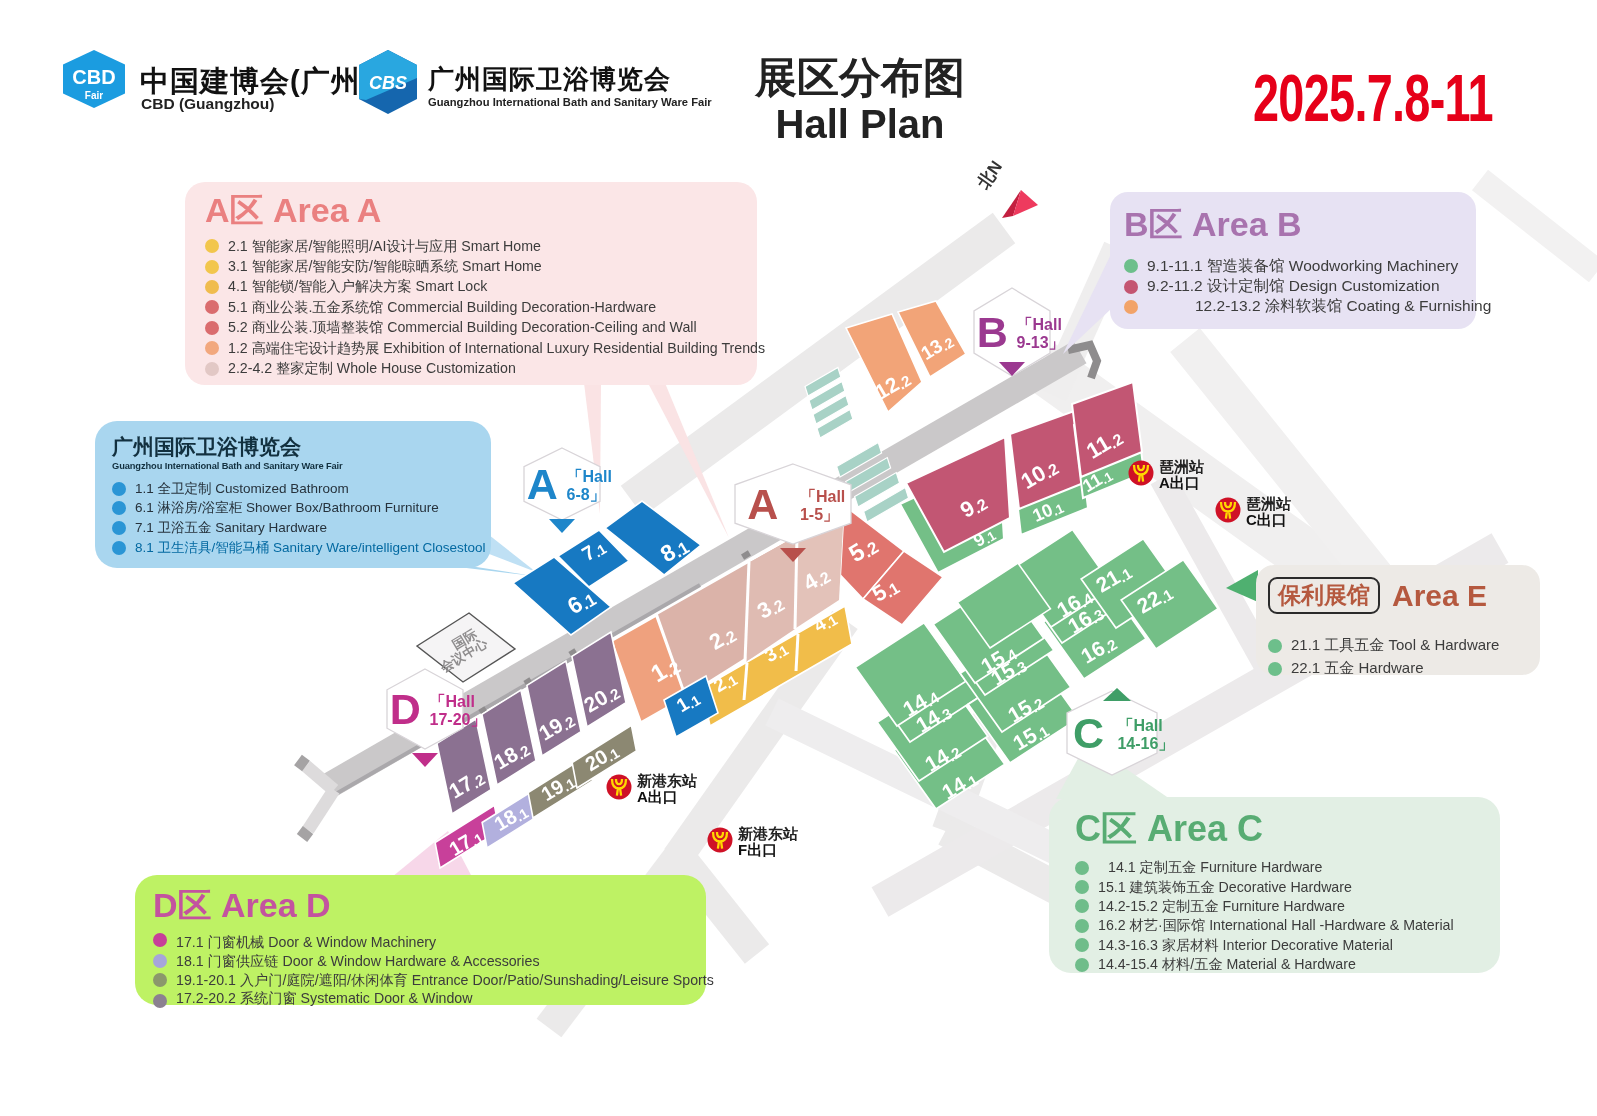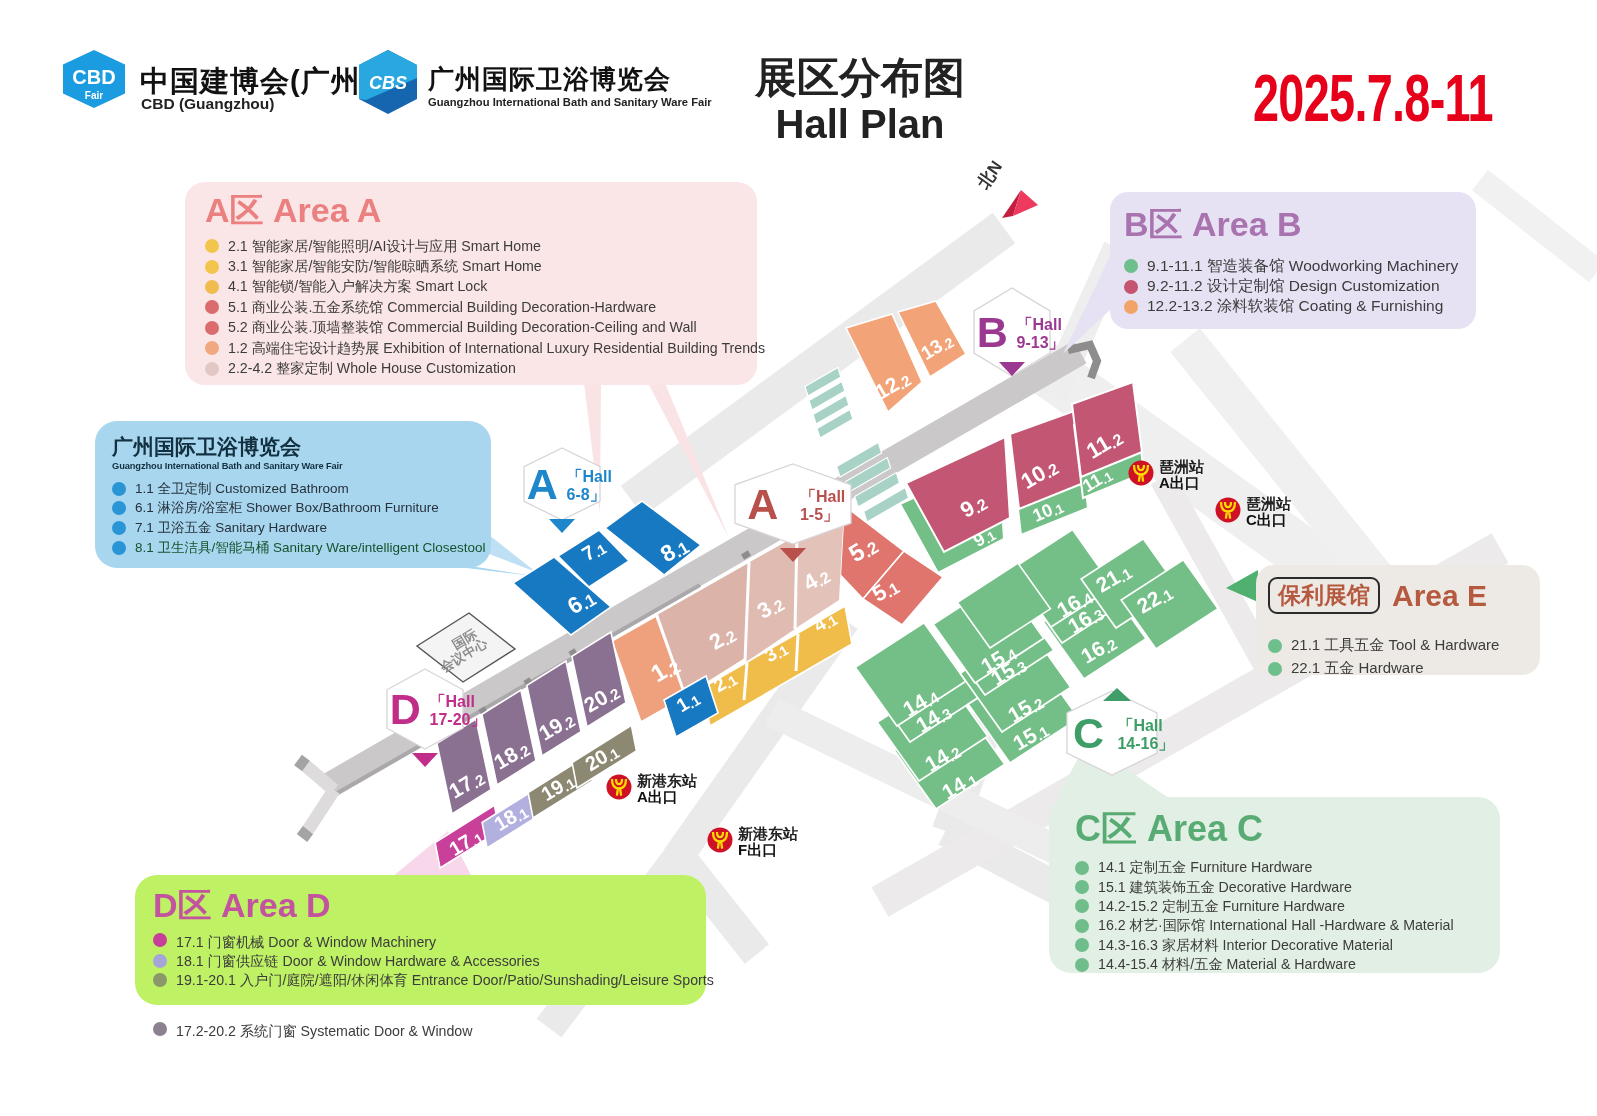--- a/index.html
+++ b/index.html
@@ -427,63 +427,63 @@
 <div style="display:flex;align-items:center;height:20.4px;">
       <span style="flex:0 0 auto;width:14px;height:14px;border-radius:50%;background:#6dbf8b;margin-right:9px;"></span>
       <span style="font-size:15.5px;color:#3c3c3c;white-space:nowrap;">9.1-11.1 智造装备馆 Woodworking Machinery</span>
     </div>
     <div style="display:flex;align-items:center;height:20.4px;">
       <span style="flex:0 0 auto;width:14px;height:14px;border-radius:50%;background:#c45571;margin-right:9px;"></span>
       <span style="font-size:15.5px;color:#3c3c3c;white-space:nowrap;">9.2-11.2 设计定制馆 Design Customization</span>
     </div>
     <div style="display:flex;align-items:center;height:20.4px;">
       <span style="flex:0 0 auto;width:14px;height:14px;border-radius:50%;background:#f2a368;margin-right:9px;"></span>
-      <span style="font-size:15.5px;color:#3c3c3c;white-space:nowrap;">12.2-13.2 涂料软装馆 Coating &amp; Furnishing</span>
+      <span style="font-size:15.5px;color:#3c3c3c;white-space:nowrap;margin-left:48px;">12.2-13.2 涂料软装馆 Coating &amp; Furnishing</span>
     </div>
 </div>
 
 <div class="abs" style="left:95px;top:421px;width:396px;height:147px;background:#a9d6ef;border-radius:22px;padding:12px 0 0 17px;">
 <div style="font-size:21px;font-weight:bold;color:#12303f;">广州国际卫浴博览会</div>
 <div style="font-size:9.3px;font-weight:bold;color:#12303f;margin-bottom:8px;letter-spacing:-0.1px;">Guangzhou International Bath and Sanitary Ware Fair</div>
 <div style="display:flex;align-items:center;height:19.6px;">
       <span style="flex:0 0 auto;width:14px;height:14px;border-radius:50%;background:#2a95d5;margin-right:9px;"></span>
       <span style="font-size:13.5px;color:#26323c;white-space:nowrap;">1.1 全卫定制 Customized Bathroom</span>
     </div>
     <div style="display:flex;align-items:center;height:19.6px;">
       <span style="flex:0 0 auto;width:14px;height:14px;border-radius:50%;background:#2a95d5;margin-right:9px;"></span>
       <span style="font-size:13.5px;color:#26323c;white-space:nowrap;">6.1 淋浴房/浴室柜 Shower Box/Bathroom Furniture</span>
     </div>
     <div style="display:flex;align-items:center;height:19.6px;">
       <span style="flex:0 0 auto;width:14px;height:14px;border-radius:50%;background:#2a95d5;margin-right:9px;"></span>
       <span style="font-size:13.5px;color:#26323c;white-space:nowrap;">7.1 卫浴五金 Sanitary Hardware</span>
     </div>
     <div style="display:flex;align-items:center;height:19.6px;">
       <span style="flex:0 0 auto;width:14px;height:14px;border-radius:50%;background:#2a95d5;margin-right:9px;"></span>
-      <span style="font-size:13.5px;color:#14532d;white-space:nowrap;">8.1 卫生洁具/智能马桶 Sanitary Ware/intelligent Closestool</span>
+      <span style="font-size:13.5px;color:#0369a1;white-space:nowrap;">8.1 卫生洁具/智能马桶 Sanitary Ware/intelligent Closestool</span>
     </div>
 </div>
 
 <div class="abs" style="left:1256px;top:565px;width:284px;height:110px;background:#edeae6;border-radius:18px;padding:12px 0 0 12px;">
 <div style="display:flex;align-items:center;margin-bottom:20px;">
 <span style="border:2.5px solid #2b2b2b;border-radius:9px;padding:1px 8px;font-size:23px;font-weight:bold;color:#b5593f;">保利展馆</span>
 <span style="font-size:30px;font-weight:bold;color:#b5593f;margin-left:12px;">Area E</span>
 </div>
 <div style="display:flex;align-items:center;height:23px;">
       <span style="flex:0 0 auto;width:14px;height:14px;border-radius:50%;background:#6dbf8b;margin-right:9px;"></span>
       <span style="font-size:15px;color:#3c3c3c;white-space:nowrap;">21.1 工具五金 Tool &amp; Hardware</span>
     </div>
     <div style="display:flex;align-items:center;height:23px;">
       <span style="flex:0 0 auto;width:14px;height:14px;border-radius:50%;background:#6dbf8b;margin-right:9px;"></span>
       <span style="font-size:15px;color:#3c3c3c;white-space:nowrap;">22.1 五金 Hardware</span>
     </div>
 </div>
 
 <div class="abs" style="left:1049px;top:797px;width:451px;height:176px;background:#e2efe4;border-radius:22px;padding:8px 0 0 26px;">
 <div style="font-size:36px;font-weight:bold;color:#58ac73;margin-bottom:4px;">C区 Area C</div>
-<div style="display:flex;align-items:center;height:19.4px;">
+<div style="display:flex;align-items:center;height:19.4px;gap:10px;">
       <span style="flex:0 0 auto;width:14px;height:14px;border-radius:50%;background:#6fbd8a;margin-right:9px;"></span>
       <span style="font-size:14.2px;color:#3c3c3c;white-space:nowrap;">14.1 定制五金 Furniture Hardware</span>
     </div>
     <div style="display:flex;align-items:center;height:19.4px;">
       <span style="flex:0 0 auto;width:14px;height:14px;border-radius:50%;background:#6fbd8a;margin-right:9px;"></span>
       <span style="font-size:14.2px;color:#3c3c3c;white-space:nowrap;">15.1 建筑装饰五金 Decorative Hardware</span>
     </div>
     <div style="display:flex;align-items:center;height:19.4px;">
       <span style="flex:0 0 auto;width:14px;height:14px;border-radius:50%;background:#6fbd8a;margin-right:9px;"></span>
       <span style="font-size:14.2px;color:#3c3c3c;white-space:nowrap;">14.2-15.2 定制五金 Furniture Hardware</span>
@@ -509,17 +509,17 @@
       <span style="font-size:14.2px;color:#3c3c3c;white-space:nowrap;">17.1 门窗机械  Door &amp; Window Machinery</span>
     </div>
     <div style="display:flex;align-items:center;height:18.8px;">
       <span style="flex:0 0 auto;width:14px;height:14px;border-radius:50%;background:#a6a5da;margin-right:9px;"></span>
       <span style="font-size:14.2px;color:#3c3c3c;white-space:nowrap;">18.1 门窗供应链  Door &amp; Window Hardware &amp; Accessories</span>
     </div>
     <div style="display:flex;align-items:center;height:18.8px;">
       <span style="flex:0 0 auto;width:14px;height:14px;border-radius:50%;background:#8b976c;margin-right:9px;"></span>
       <span style="font-size:14.2px;color:#3c3c3c;white-space:nowrap;">19.1-20.1 入户门/庭院/遮阳/休闲体育 Entrance Door/Patio/Sunshading/Leisure Sports</span>
     </div>
-    <div style="display:flex;align-items:flex-start;height:18.8px;margin-top:33px;">
+    <div style="display:flex;align-items:flex-end;height:18.8px;">
       <span style="flex:0 0 auto;width:14px;height:14px;border-radius:50%;background:#8b8190;margin-right:9px;"></span>
       <span style="font-size:14.2px;color:#3c3c3c;white-space:nowrap;">17.2-20.2 系统门窗 Systematic Door &amp; Window</span>
     </div>
 </div>
 
 </body></html>

